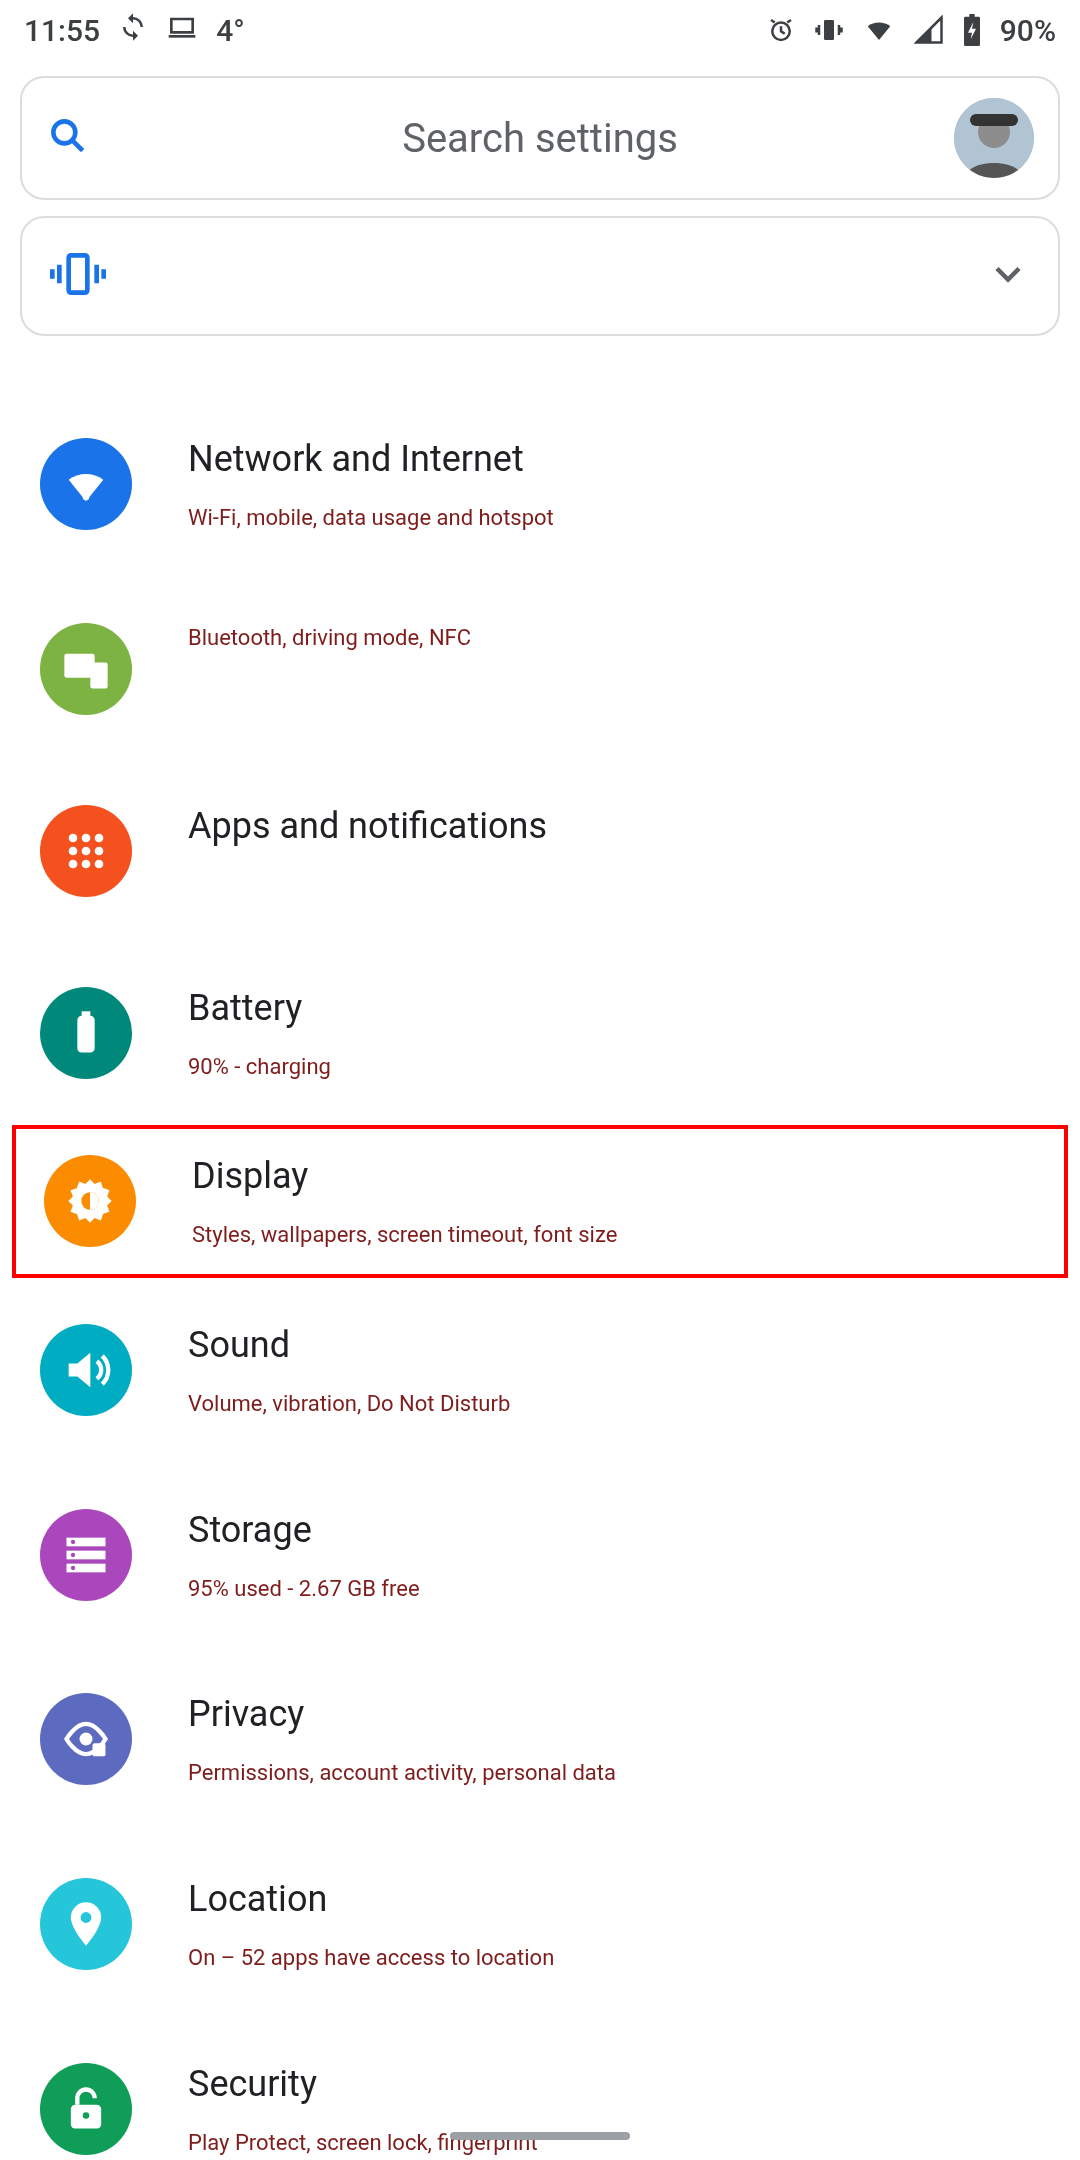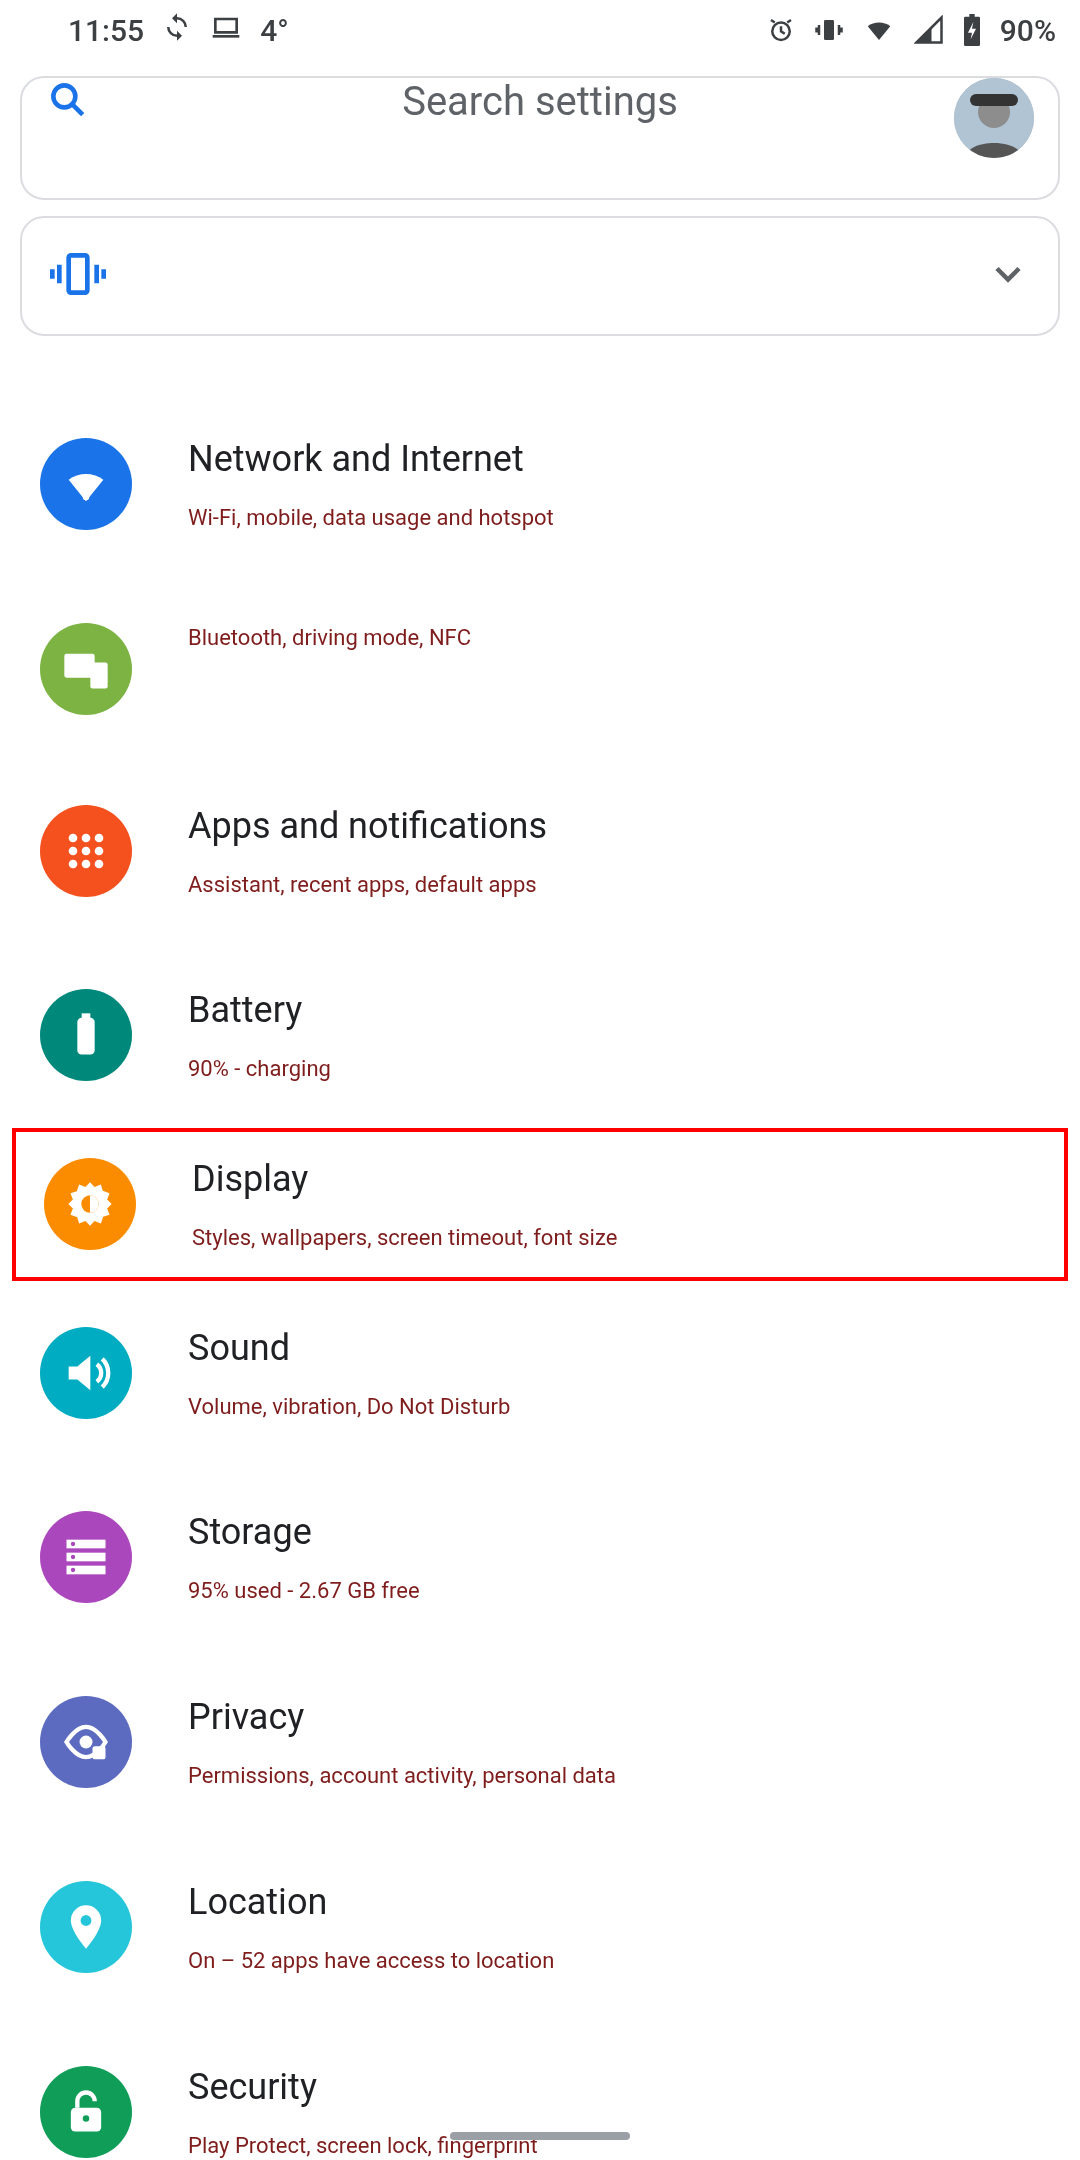--- a/index.html
+++ b/index.html
@@ -1,21 +1,21 @@
 <!DOCTYPE html>
 <html><head>
 <meta charset="utf-8">
 <style>
   * { box-sizing: border-box; margin: 0; padding: 0; }
   html, body { width: 1080px; height: 2160px; font-family: Roboto, "Helvetica Neue", Arial, sans-serif; background: #fff; color: #202124; overflow: hidden; }
-  .statusbar { height: 60px; display: flex; align-items: center; justify-content: space-between; padding: 0 24px; font-size: 30px; font-weight: 500; color: #3c4043; margin-left: 44px; }
+  .statusbar { height: 60px; display: flex; align-items: center; justify-content: space-between; padding: 0 24px; font-size: 30px; font-weight: 500; color: #3c4043; }
   .statusbar .left, .statusbar .right { display: flex; align-items: center; gap: 18px; }
   .statusbar .right svg { display: block; }
   .card { margin: 16px 20px; border: 2px solid #dadce0; border-radius: 24px; background: #fff; }
-  .searchcard { height: 124px; display: flex; align-items: flex-start; padding: 0 24px; position: relative; }
+  .searchcard { height: 124px; display: flex; align-items: center; padding: 0 24px; position: relative; }
   .searchcard .search-icon { color: #1a73e8; }
   .searchcard .placeholder { position: absolute; left: 50%; transform: translateX(-50%); color: #5f6368; font-size: 40px; }
   .searchcard .avatar { width: 80px; height: 80px; border-radius: 50%; overflow: hidden; margin-left: auto; background: #aab0b6; display:flex; align-items:center; justify-content:center; }
   .soundcard { height: 120px; display: flex; align-items: center; padding: 0 28px; }
   .soundcard .vibrate-icon { color: #1a73e8; }
   .soundcard .chevron { margin-left: auto; color: #5f6368; }
   .list { padding-top: 40px; }
   .item { display: flex; align-items: flex-start; padding: 44px 40px; gap: 56px; }
   .item .iconwrap { width: 92px; height: 92px; border-radius: 50%; display: flex; align-items: center; justify-content: center; flex-shrink: 0; margin-top: 2px; }
   .item .iconwrap svg { width: 52px; height: 52px; fill: #fff; }
@@ -149,21 +149,20 @@
           <circle cx="6" cy="12" r="2"></circle>
           <circle cx="12" cy="12" r="2"></circle>
           <circle cx="18" cy="12" r="2"></circle>
           <circle cx="6" cy="18" r="2"></circle>
           <circle cx="12" cy="18" r="2"></circle>
           <circle cx="18" cy="18" r="2"></circle>
         </svg>
     </div>
     <div class="txt">
       <span class="title">Apps and notifications</span>
-      <span class="subtitle">Assistant, recent apps, default apps</span>
     </div>
   </div>
 
   <div class="item">
     <div class="iconwrap" style="background:#00897b">
       <svg viewBox="0 0 24 24">
           <rect x="8" y="4" width="8" height="17" rx="2"></rect>
           <rect x="10" y="2" width="4" height="3"></rect>
         </svg>
     </div>

